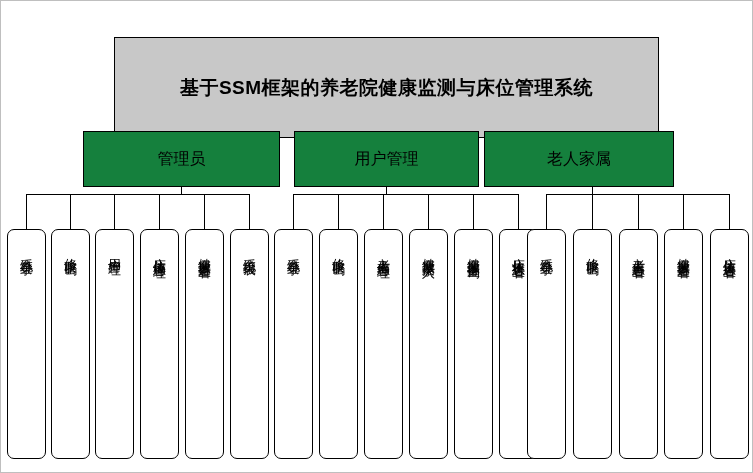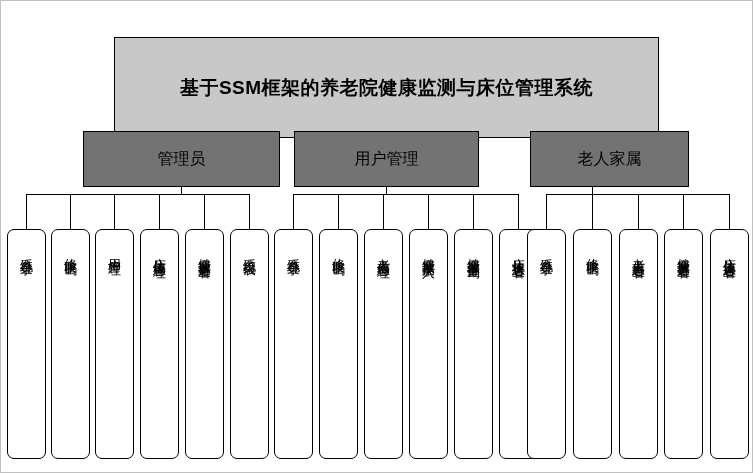--- a/index.html
+++ b/index.html
@@ -41,21 +41,21 @@
     letter-spacing: 0.5px;
     color: #000;
     left: 113px;
     top: 8px;
     width: 545px;
     height: 101px;
     margin-top: 28px;
   }
 
   .role {
-    background: #737373;
+    background: #15803d;
     font-size: 16px;
     color: #000;
     height: 56px;
     top: 130px;
   }
 
   .leaf {
     background: #ffffff;
     border-radius: 7px;
     top: 228px;
@@ -95,21 +95,21 @@
   <div class="line vline" style="left:180px; top:120px; height:10px;"></div>
   <div class="line vline" style="left:385px; top:120px; height:10px;"></div>
   <div class="line vline" style="left:591px; top:120px; height:10px;"></div>
 
   <div class="node role" style="left:82px; width:197px;">
     <span>管理员</span>
   </div>
   <div class="node role" style="left:293px; width:185px;">
     <span>用户管理</span>
   </div>
-  <div class="node role" style="left:529px; width:159px;">
+  <div class="node role" style="left:483px; width:190px;">
     <span>老人家属</span>
   </div>
 
   <div class="line vline" style="left:180px; top:186px; height:8px;"></div>
   <div class="line hline" style="left:25px; top:193px; width:223px;"></div>
   <div class="line vline" style="left:25px;  top:193px; height:35px;"></div>
   <div class="line vline" style="left:69px;  top:193px; height:35px;"></div>
   <div class="line vline" style="left:113px; top:193px; height:35px;"></div>
   <div class="line vline" style="left:158px; top:193px; height:35px;"></div>
   <div class="line vline" style="left:203px; top:193px; height:35px;"></div>

